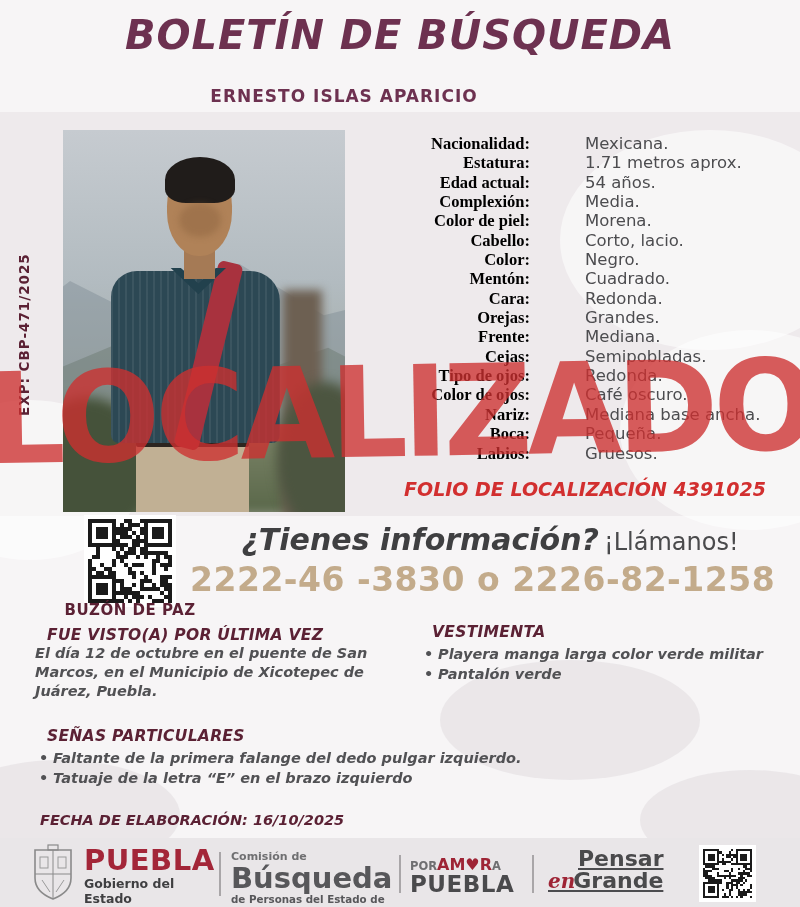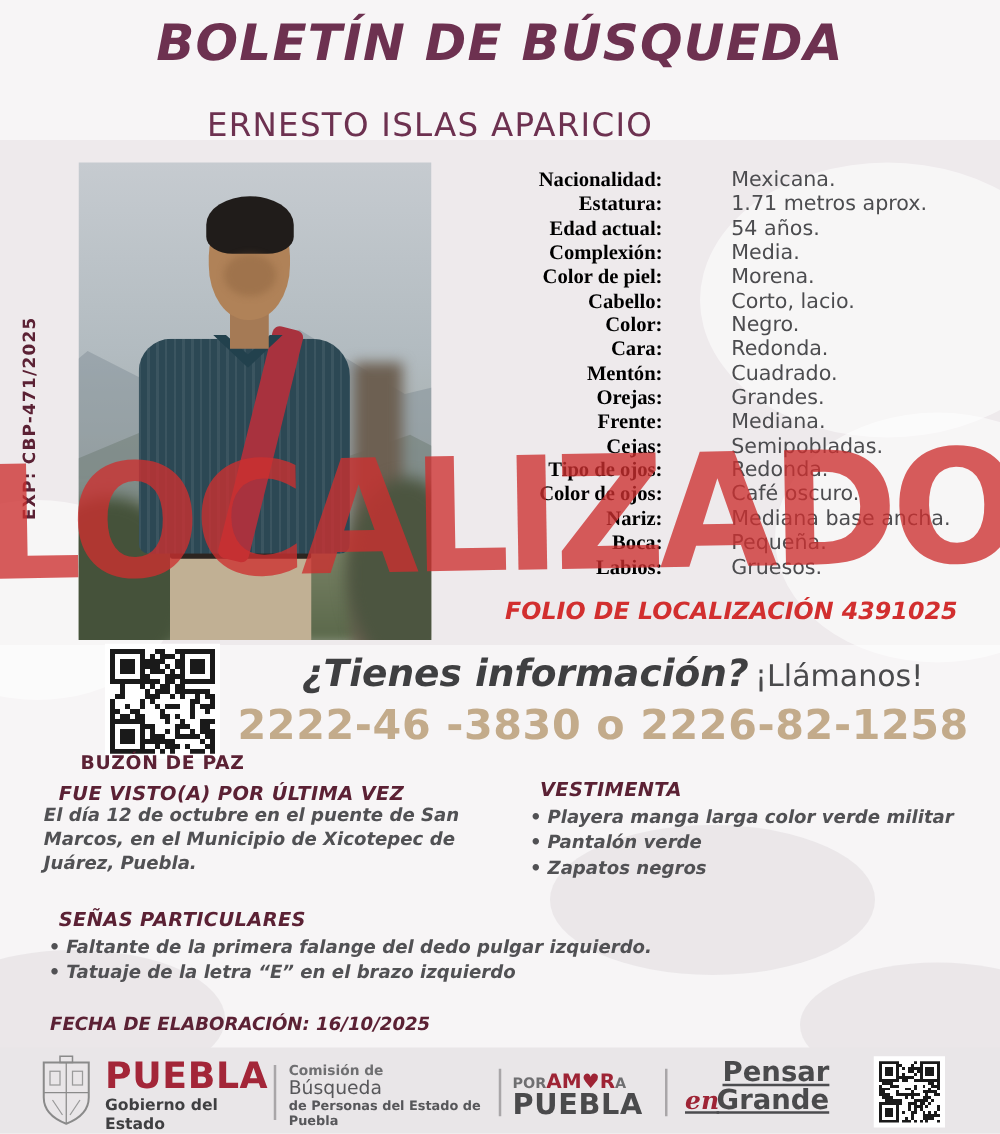--- a/index.html
+++ b/index.html
@@ -18,21 +18,21 @@
   .footer-band { position:absolute; left:0; top:838px; width:800px; height:69px; background:#e9e6e8; }
 
   
   .title {
     position:absolute; left:0; top:12px; width:800px; text-align:center;
     font-size:40px; font-weight:bold; font-style:italic; letter-spacing:1px;
     color:#6d3150;
   }
   .person-name {
     position:absolute; left:0; top:86px; width:688px; text-align:center;
-    font-size:26px; font-weight:normal; letter-spacing:1px; color:#6d3150;
+    font-size:17px; font-weight:bold; letter-spacing:1px; color:#6d3150;
   }
 
   
   .exp-vertical {
     position:absolute; left:16px; top:240px; height:190px; width:20px;
     writing-mode:vertical-rl; transform:rotate(180deg);
     font-size:13.5px; font-weight:bold; letter-spacing:1px; color:#5b2134;
     text-align:center;
   }
 
@@ -124,21 +124,21 @@
   .fz { position:absolute; }
   .puebla-block { left:84px; top:846px; width:130px; text-align:left; }
   .puebla-word { font-size:29px; font-weight:bold; color:#a32638; line-height:1; letter-spacing:.5px; }
   .puebla-sub { font-size:12.5px; font-weight:bold; color:#3f3f41; margin-top:1px; }
   .vdiv { position:absolute; width:1.5px; background:#a9a6a8; }
   .div1 { left:219px; top:852px; height:44px; }
   .div2 { left:399px; top:855px; height:38px; }
   .div3 { left:532px; top:855px; height:38px; }
   .comision-block { left:231px; top:850px; width:165px; }
   .comision-l1 { font-size:11px; font-weight:bold; color:#6f6f71; }
-  .comision-l2 { font-size:15px; font-weight:normal; color:#57575a; line-height:1.05; }
+  .comision-l2 { font-size:29px; font-weight:bold; color:#57575a; line-height:1.05; }
   .comision-l3 { font-size:10.3px; font-weight:bold; color:#57575a; }
   .poramor-block { left:410px; top:857px; width:115px; text-align:left; }
   .pa-l1 { line-height:1; white-space:nowrap; }
   .pa-por { font-size:11.5px; font-weight:bold; color:#6f6f71; }
   .pa-amor { font-size:16px; font-weight:bold; color:#9e2435; }
   .pa-a { font-size:11.5px; font-weight:bold; color:#6f6f71; }
   .pa-l2 { font-size:23px; font-weight:bold; color:#4a4a4c; line-height:1; letter-spacing:.5px; }
   .pensar-block { left:548px; top:849px; width:145px;text-decoration:underline; }
   .pe-l1 { font-size:22px; font-weight:bold; color:#4a4a4c; line-height:.95; margin-left:30px; }
   .pe-l2 { font-size:22px; font-weight:bold; color:#4a4a4c; line-height:1; white-space:nowrap; }
@@ -202,26 +202,26 @@
     </div>
     <div class="char-row">
       <span class="char-label">Cabello:</span>
       <span class="char-value">Corto, lacio.</span>
     </div>
     <div class="char-row">
       <span class="char-label">Color:</span>
       <span class="char-value">Negro.</span>
     </div>
     <div class="char-row">
+      <span class="char-label">Mentón:</span>
+      <span class="char-value">Cuadrado.</span>
+    </div>
+    <div class="char-row">
       <span class="char-label">Cara:</span>
       <span class="char-value">Redonda.</span>
-    </div>
-    <div class="char-row">
-      <span class="char-label">Mentón:</span>
-      <span class="char-value">Cuadrado.</span>
     </div>
     <div class="char-row">
       <span class="char-label">Orejas:</span>
       <span class="char-value">Grandes.</span>
     </div>
     <div class="char-row">
       <span class="char-label">Frente:</span>
       <span class="char-value">Mediana.</span>
     </div>
     <div class="char-row">
@@ -511,21 +511,20 @@
 <div class="last-seen">
   <div class="sec-heading">FUE VISTO(A) POR ÚLTIMA VEZ</div>
   <div class="sec-body">El día 12 de octubre en el puente de San Marcos, en el Municipio de Xicotepec de Juárez, Puebla.</div>
 </div>
 
 <div class="clothing">
   <div class="sec-heading">VESTIMENTA</div>
   <ul class="bullets">
       <li>Playera manga larga color verde militar</li>
       <li>Pantalón verde</li>
-      <li>Zapatos negros</li>
     </ul>
 </div>
 
 <div class="signs">
   <div class="sec-heading">SEÑAS PARTICULARES</div>
   <ul class="bullets">
       <li>Faltante de la primera falange del dedo pulgar izquierdo.</li>
       <li>Tatuaje de la letra “E” en el brazo izquierdo</li>
     </ul>
 </div>

